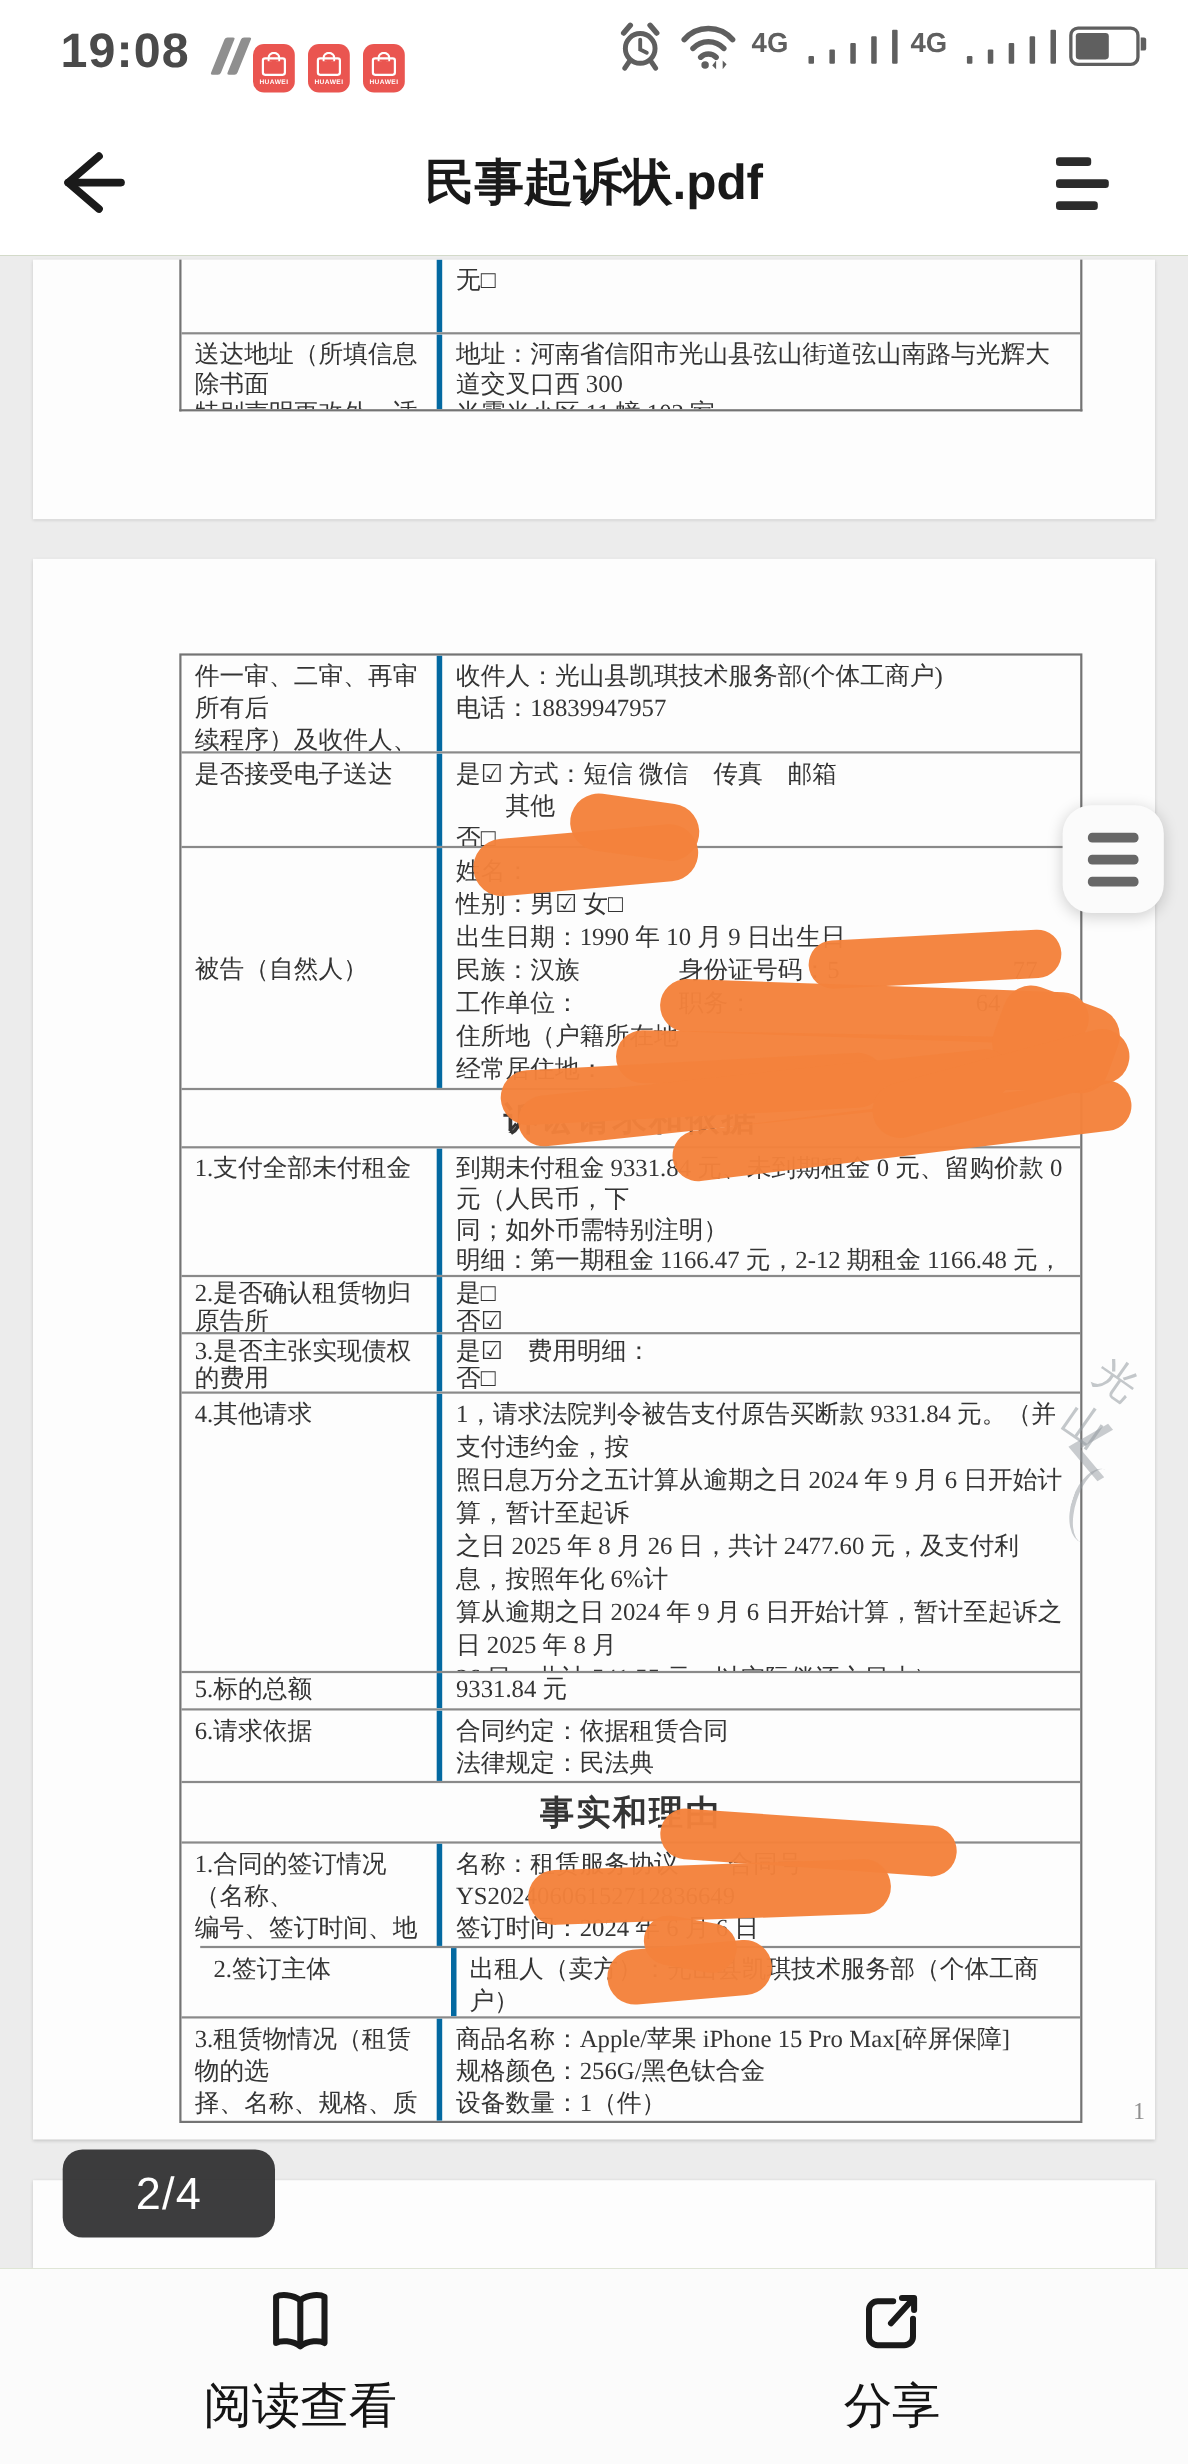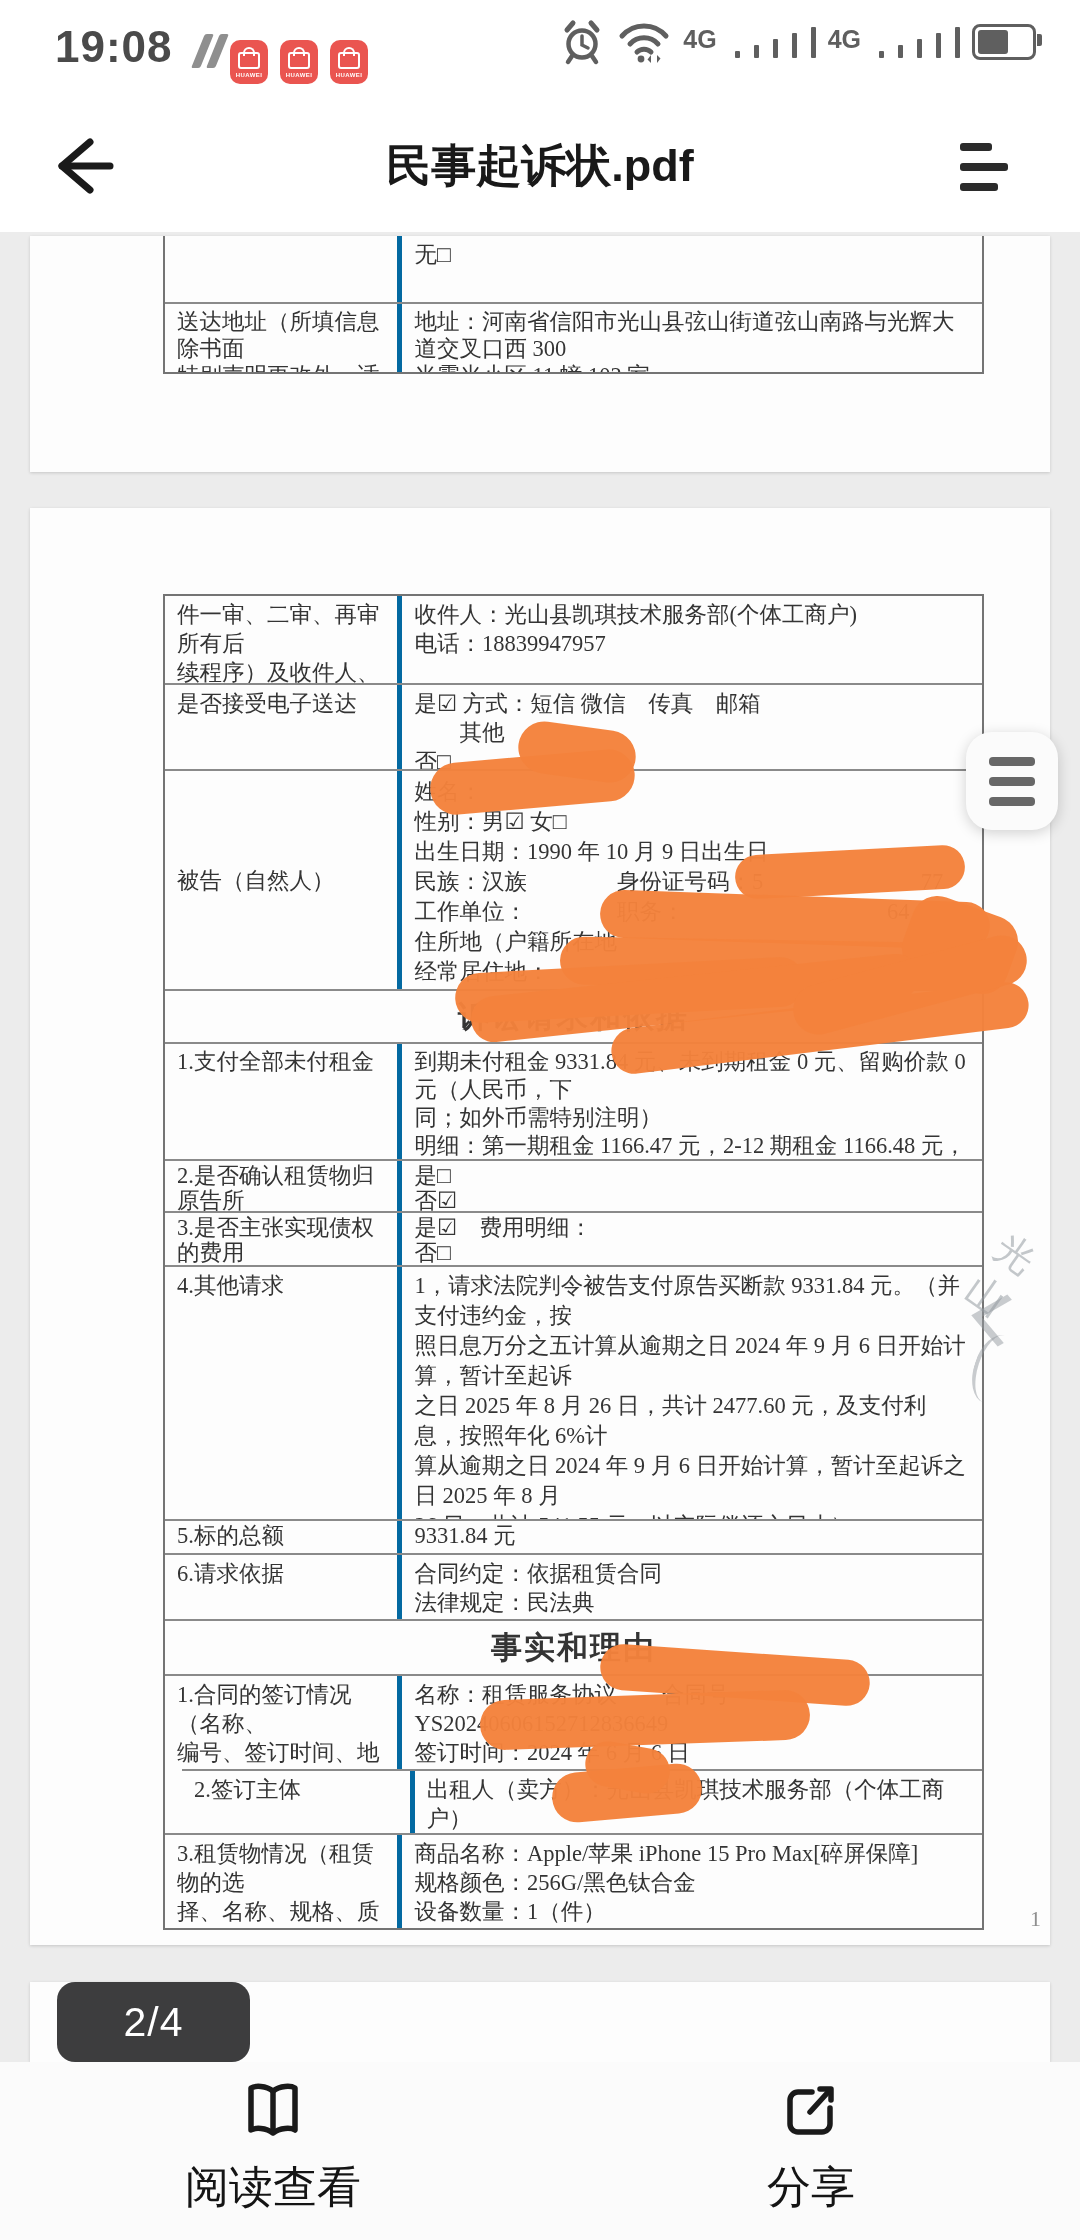--- a/index.html
+++ b/index.html
@@ -93,21 +93,21 @@
   .stamp-chev{position:absolute;width:34px;height:34px;border-left:7px solid rgba(148,154,160,.5);border-bottom:7px solid rgba(148,154,160,.5);transform:rotate(50deg) skewX(-10deg);}
   .stamp-arc{position:absolute;width:36px;height:70px;border-left:4px solid rgba(148,154,160,.5);border-radius:50%/50%;transform:rotate(18deg);}
 
   
   .float-menu{position:absolute;left:966px;top:732px;width:92px;height:98px;background:#fbfbfb;border-radius:26px;
               box-shadow:0 3px 14px rgba(0,0,0,.18);display:flex;flex-direction:column;align-items:center;justify-content:center;gap:11px;cursor:pointer;}
   .float-menu i{display:block;width:46px;height:9px;background:#676767;border-radius:4px;}
 
   
   .pager{position:absolute;left:57px;top:1954px;width:193px;height:80px;background:rgba(44,44,46,.92);border-radius:18px;
-         display:flex;align-items:center;justify-content:center;color:#fff;font-size:41px;font-weight:500;letter-spacing:1px;margin-top:28px;}
+         display:flex;align-items:center;justify-content:center;color:#fff;font-size:41px;font-weight:500;letter-spacing:1px;}
 
   
   .toolbar{position:absolute;left:0;top:2062px;width:1080px;height:178px;background:#fbfbfb;}
   .tb-item{position:absolute;top:18px;width:300px;display:flex;flex-direction:column;align-items:center;gap:16px;cursor:pointer;}
   .tb-read{left:123px;}
   .tb-share{left:661px;}
   .tb-label{font-size:44px;color:#141414;font-weight:500;}
 </style>
 </head>
 <body>

